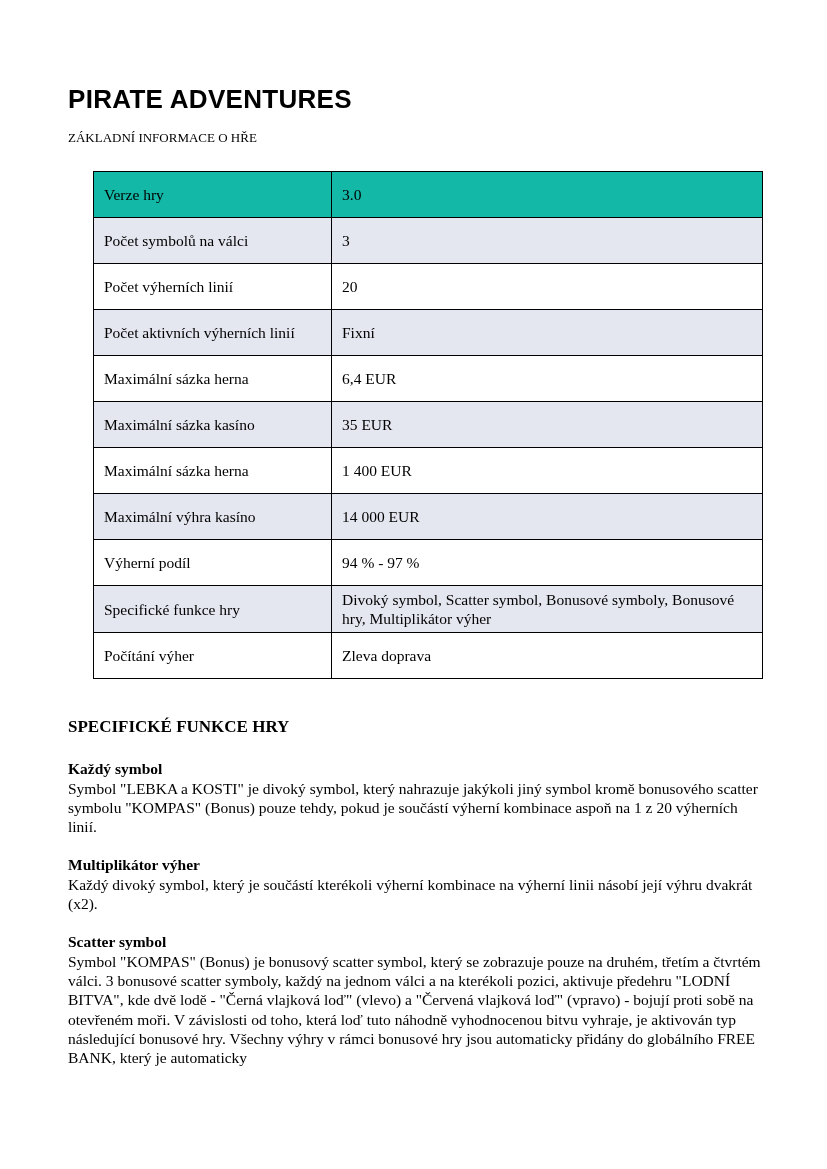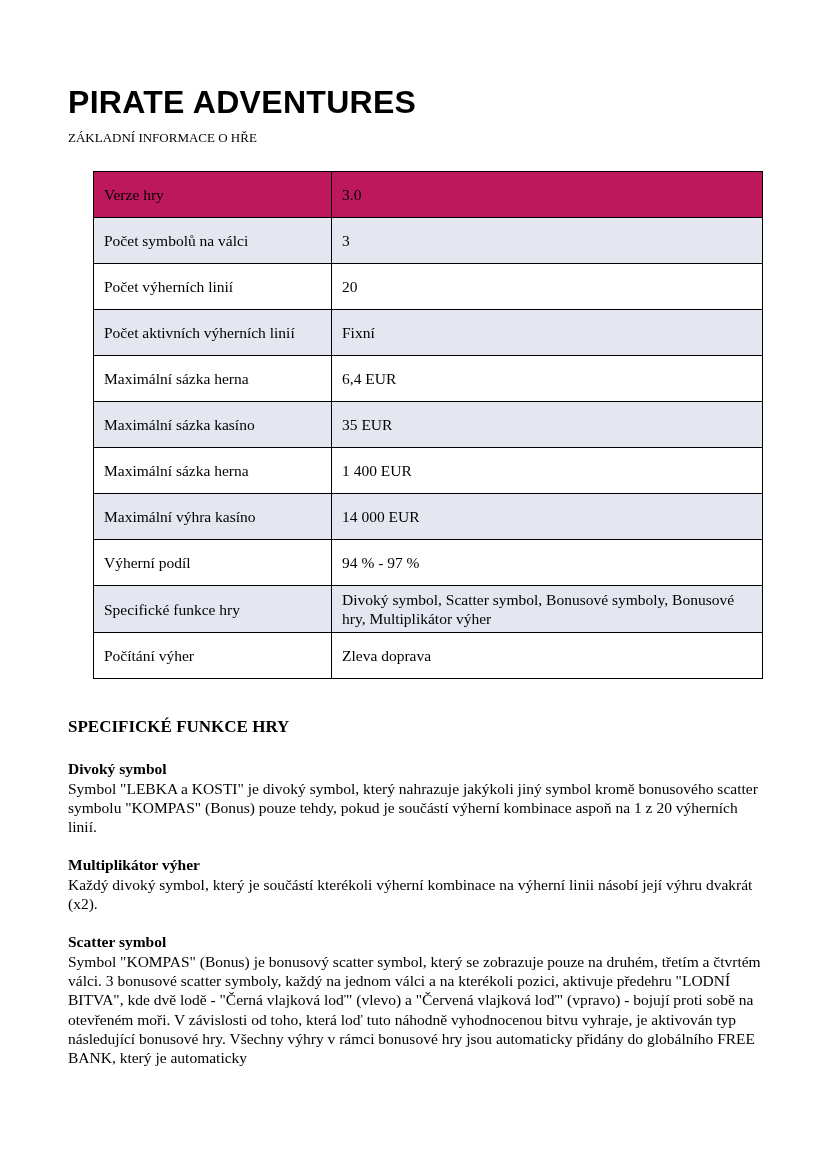--- a/index.html
+++ b/index.html
@@ -11,21 +11,21 @@
     color: #000000;
     font-family: "Liberation Serif", serif;
     overflow: hidden;
   }
   .doc-title {
     position: absolute;
     left: 68px;
     top: 84px;
     font-family: "Liberation Sans", sans-serif;
     font-weight: bold;
-    font-size: 32px;
+    font-size: 26px;
     letter-spacing: 0.3px;
     white-space: nowrap;
   }
   .section-heading-1 {
     position: absolute;
     left: 68px;
     top: 130px;
     font-weight: normal;
     font-size: 13px;
     white-space: nowrap;
@@ -72,21 +72,21 @@
 <body>
 
 <div class="page">
 
   <div class="doc-title">PIRATE ADVENTURES</div>
 
   <div class="section-heading-1">ZÁKLADNÍ INFORMACE O HŘE</div>
 
   <table class="info-table">
     <tbody>
-      <tr style="background: #be185d;">
+      <tr style="background: #14b8a6;">
         <td class="label-col">Verze hry</td>
         <td>3.0</td>
       </tr>
       <tr style="background: rgb(229, 231, 240); padding-left: 36px;">
         <td class="label-col">Počet symbolů na válci</td>
         <td>3</td>
       </tr>
       <tr>
         <td class="label-col">Počet výherních linií</td>
         <td>20</td>
@@ -123,21 +123,21 @@
         <td class="label-col">Počítání výher</td>
         <td>Zleva doprava</td>
       </tr>
     </tbody>
   </table>
 
   <div class="features">
     <div class="section-heading-2">SPECIFICKÉ FUNKCE HRY</div>
 
     <div class="feature">
-      <p class="feature-heading">Divoký symbol</p>
+      <p class="feature-heading">Každý symbol</p>
       <p class="feature-body">Symbol "LEBKA a KOSTI" je divoký symbol, který nahrazuje jakýkoli jiný symbol kromě bonusového scatter symbolu "KOMPAS" (Bonus) pouze tehdy, pokud je součástí výherní kombinace aspoň na 1 z 20 výherních linií.</p>
     </div>
 
     <div class="feature">
       <p class="feature-heading">Multiplikátor výher</p>
       <p class="feature-body">Každý divoký symbol, který je součástí kterékoli výherní kombinace na výherní linii násobí její výhru dvakrát (x2).</p>
     </div>
 
     <div class="feature">
       <p class="feature-heading">Scatter symbol</p>

